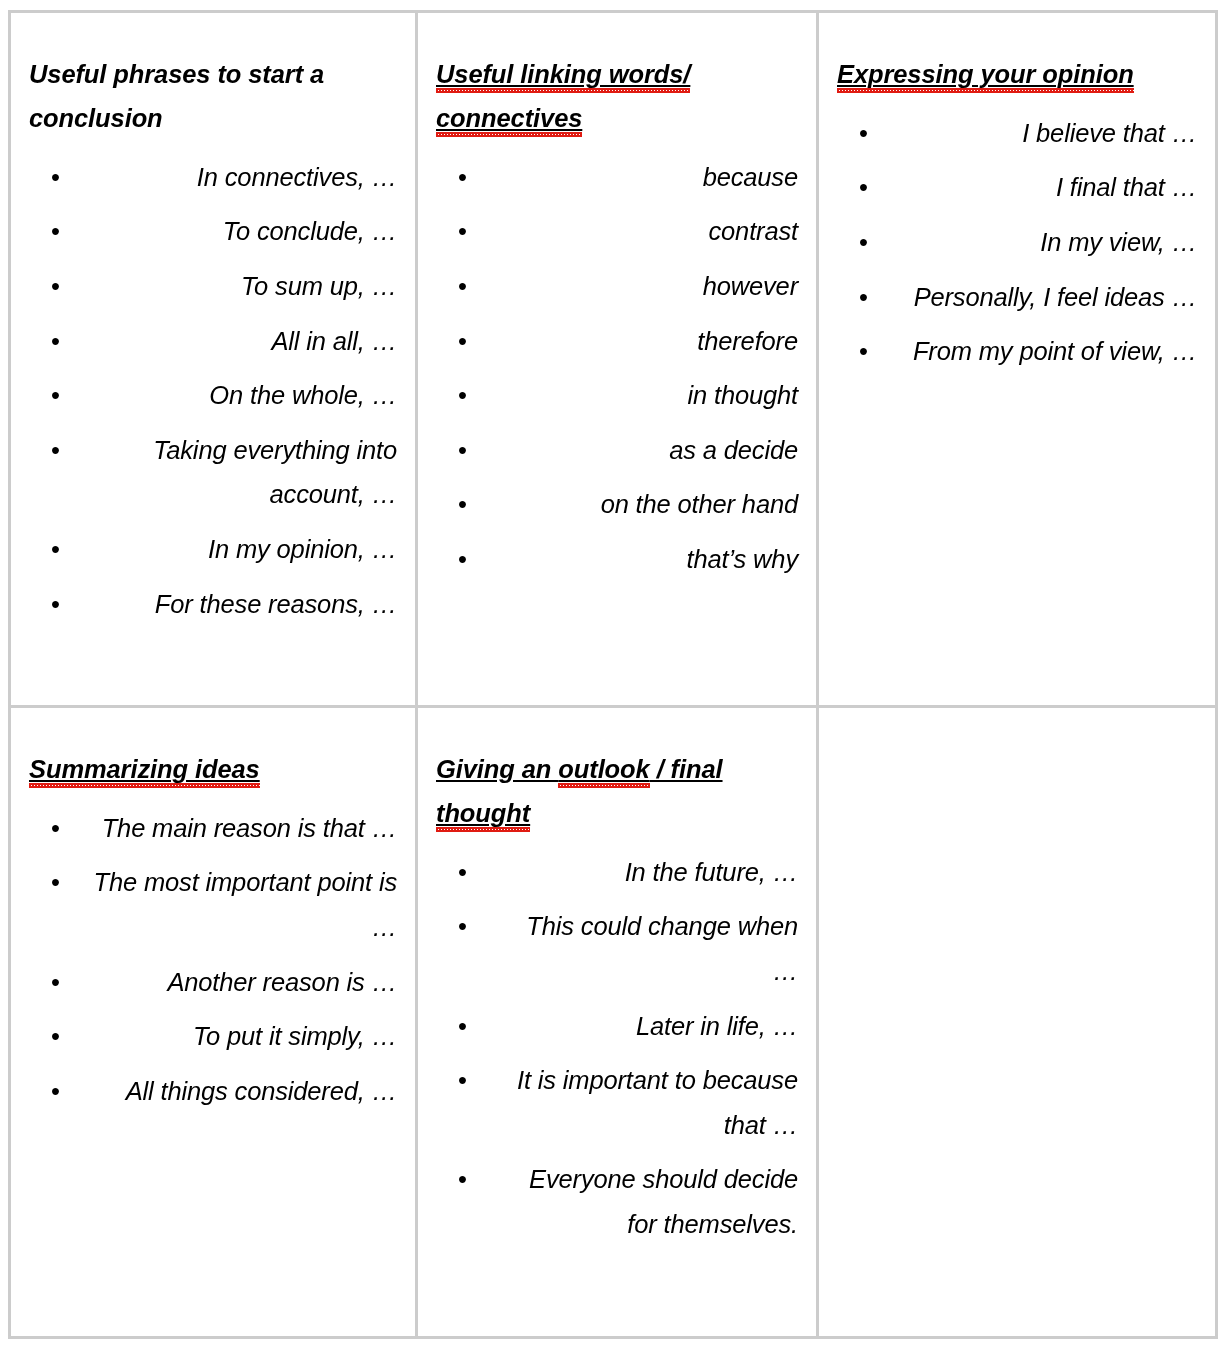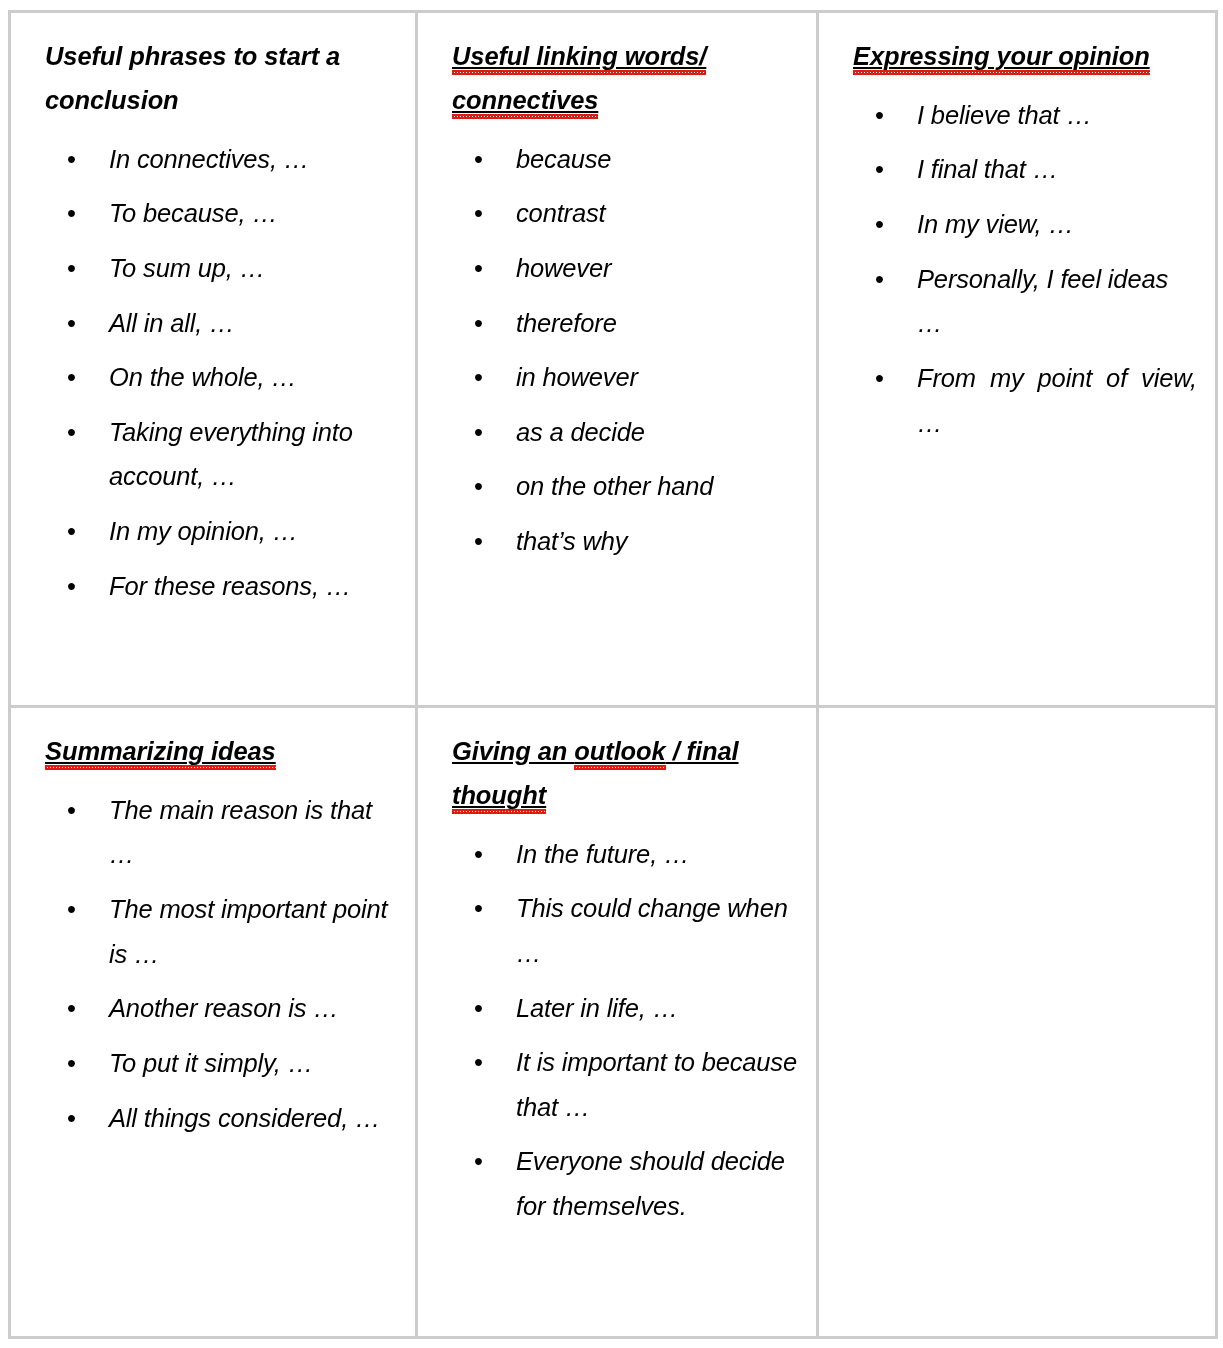--- a/index.html
+++ b/index.html
@@ -39,22 +39,21 @@
   }
 
   td.col-1 { width: 404px; }
   td.col-2 { width: 398px; }
   td.col-3 { width: 396px; }
 
   tr.row-top td { height: 692px; }
   tr.row-bottom td { height: 628px; }
 
   .cell-inner {
-    padding: 22px 18px 10px 18px;
-    margin-left: 16px;
+    padding: 40px 18px 10px 18px;
   }
 
   .cell-title {
     font-weight: bold;
     font-style: italic;
     font-size: 25.5px;
     line-height: 1.72;
     letter-spacing: -0.1px;
     margin: 0 0 14px 0;
     color: #000000;
@@ -105,20 +104,21 @@
     position: absolute;
     left: 22px;
     top: 0;
     font-style: normal;
     font-size: 25.5px;
     line-height: 1.75;
   }
 
   ul.phrase-list li .txt {
     display: block;
+    text-align: right;
   }
 
   td.empty-cell .cell-inner {
     min-height: 10px;
   }
 </style>
 </head>
 <body>
 
 <div class="page">
@@ -131,21 +131,21 @@
         <td class="col-1">
           <div class="cell-inner">
             <div class="cell-title">Useful phrases to start a conclusion</div>
             <ul class="phrase-list">
               <li>
                 <span class="bullet">•</span>
                 <span class="txt">In connectives, …</span>
               </li>
               <li>
                 <span class="bullet">•</span>
-                <span class="txt">To because, …</span>
+                <span class="txt">To conclude, …</span>
               </li>
               <li>
                 <span class="bullet">•</span>
                 <span class="txt">To sum up, …</span>
               </li>
               <li>
                 <span class="bullet">•</span>
                 <span class="txt">All in all, …</span>
               </li>
               <li>
@@ -186,21 +186,21 @@
               <li>
                 <span class="bullet">•</span>
                 <span class="txt">however</span>
               </li>
               <li>
                 <span class="bullet">•</span>
                 <span class="txt">therefore</span>
               </li>
               <li>
                 <span class="bullet">•</span>
-                <span class="txt">in however</span>
+                <span class="txt">in thought</span>
               </li>
               <li>
                 <span class="bullet">•</span>
                 <span class="txt">as a decide</span>
               </li>
               <li>
                 <span class="bullet">•</span>
                 <span class="txt">on the other hand</span>
               </li>
               <li>

